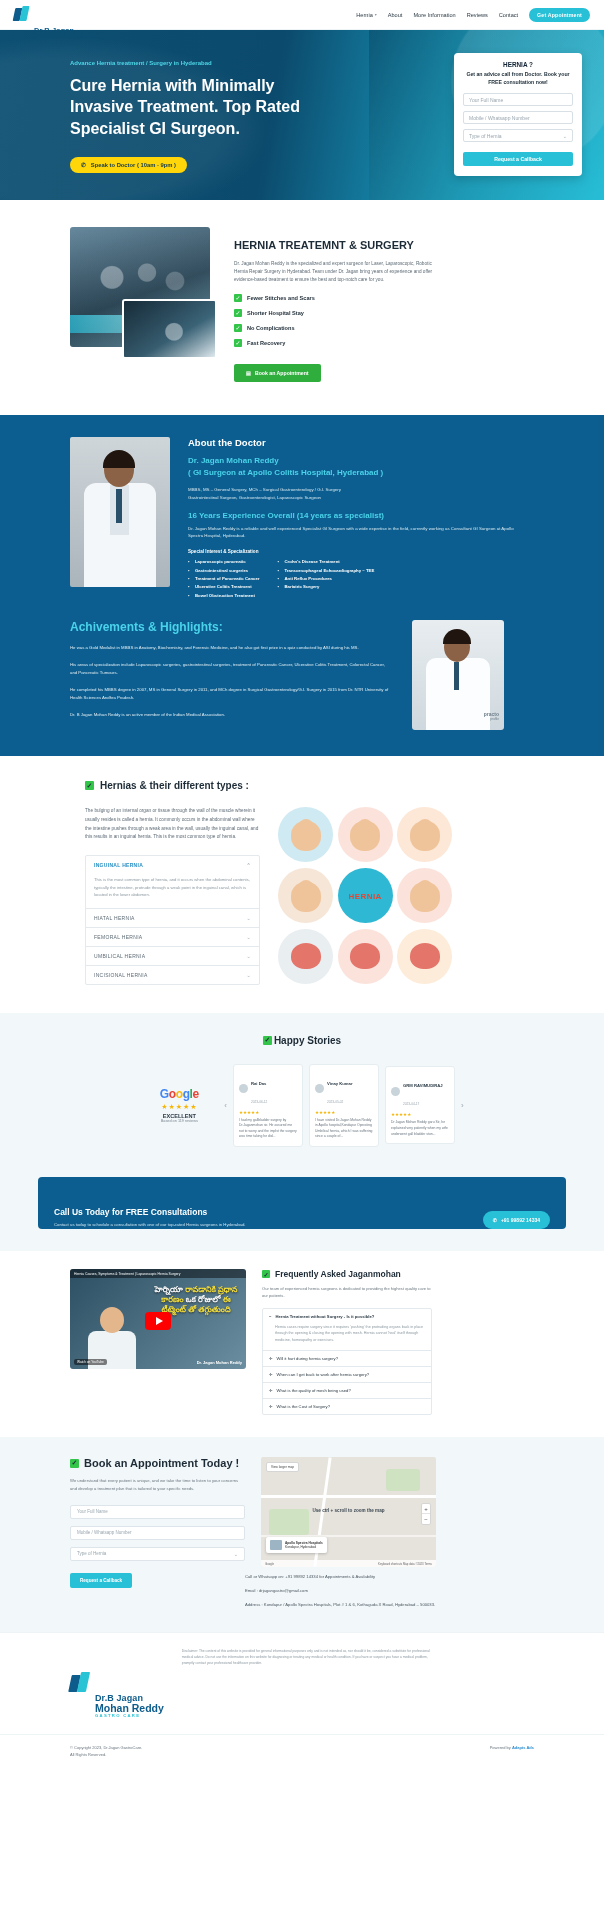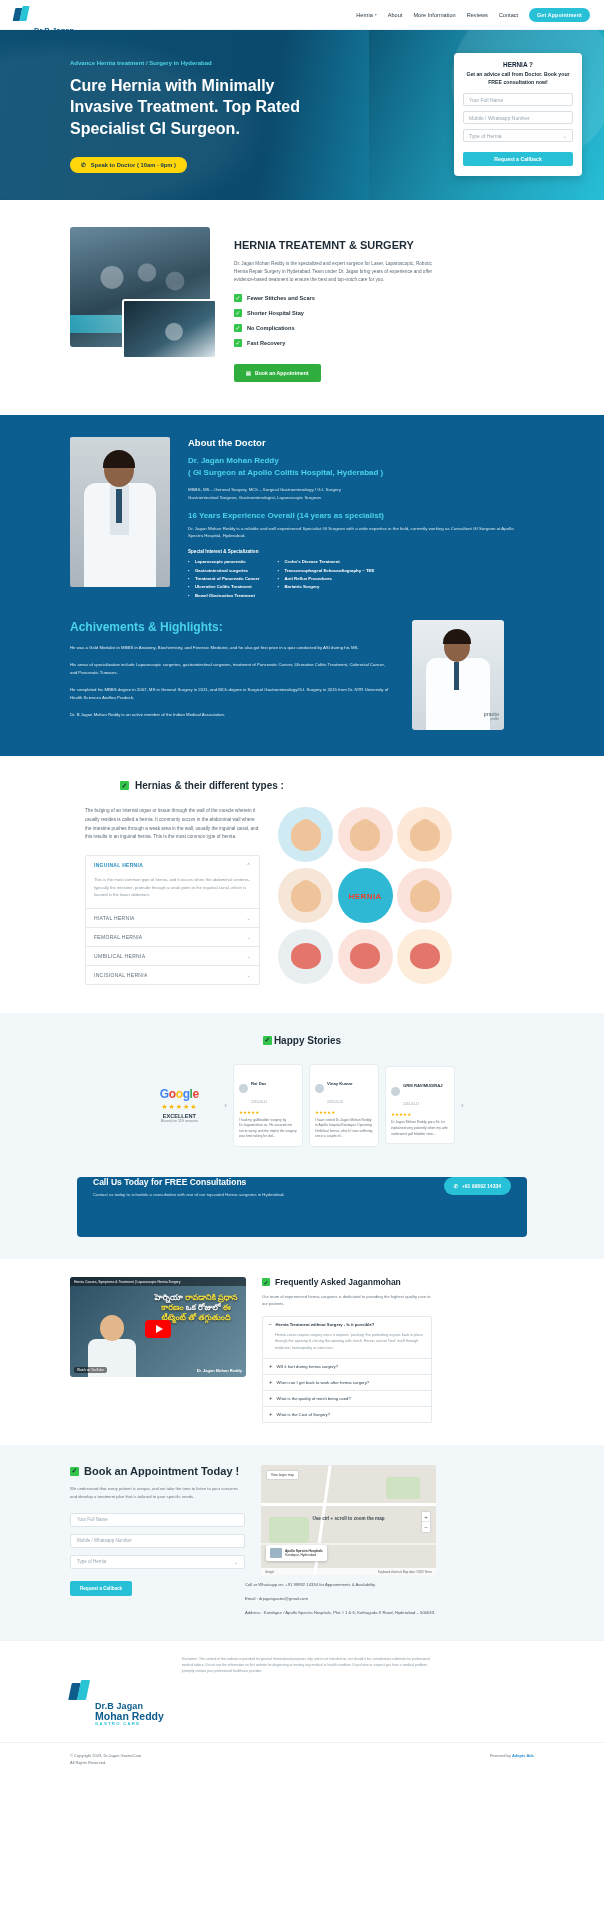--- a/index.html
+++ b/index.html
@@ -146,21 +146,21 @@
   }
   .ach-card .head{ position:absolute; left:32px; top:12px; width:26px; height:30px; border-radius:50%; background:#8b6246;}
   .ach-card .hair{ position:absolute; left:31px; top:9px; width:28px; height:15px; border-radius:14px 14px 0 0; background:#20160f;}
   .ach-card .coat{ position:absolute; left:14px; top:38px; width:64px; height:72px; background:#fbfdfe; border-radius:10px 10px 0 0;}
   .ach-card .tie{ position:absolute; left:42px; top:42px; width:5px; height:28px; background:#28506b;}
   .ach-card .mark{ position:absolute; right:5px; bottom:9px; font-size:5px; color:#6c7d89; font-weight:bold;}
   .ach-card .mark small{ display:block; font-size:3.2px; font-weight:normal; text-align:right;}
 
   
   .sec-types { background:#fff; padding: 24px 0 28px; }
-  .types-h { display:flex; align-items:center; gap:6px; margin-left: 120px; margin-bottom: 16px;}
+  .types-h { display:flex; align-items:center; gap:6px; margin-left: 85px; margin-bottom: 16px;}
   .types-h .tick { width:9px; height:9px; font-size:7px;}
   .types-h span { font-size: 10px; font-weight: bold; color:#1d2b36;}
   .types-row { display:flex; padding-left: 85px;}
   .types-left { width: 175px;}
   .types-p { font-size: 4.7px; line-height: 1.85; color:#5d6b75; margin-bottom: 13px;}
   .acc { border:1px solid #e3e9ed; border-radius: 2px;}
   .acc-item { border-bottom: 1px solid #e3e9ed;}
   .acc-item:last-child{border-bottom:none;}
   .acc-head { display:flex; align-items:center; justify-content:space-between; padding: 6px 8px; font-size:5px; color:#5d6b75; letter-spacing:.3px;}
   .acc-head.active { color:#2a8fc4; font-weight:bold;}
@@ -193,22 +193,22 @@
   .rev-top { display:flex; align-items:center; gap:3px; }
   .rev-av { width: 9px; height:9px; border-radius:50%; background:#c8d3da;}
   .rev-name { font-size: 4.2px; font-weight:bold; color:#2b3a45;}
   .rev-date { font-size: 3.2px; color:#9aa7b0;}
   .rev-stars { color:#f7b500; font-size:4.5px; margin: 3px 0 3px;}
   .rev-txt { font-size: 3.4px; line-height: 1.65; color:#6b7780;}
 
   
   .sec-call { background:#f2f7f9; padding: 4px 0 22px;}
   .call-band {
-    margin: 0 77px; background: #0b5e8f; border-radius: 4px; height: 60px;
-    display:flex; align-items:flex-start; padding: 0 16px;
+    margin: 0 38px; background: #0b5e8f; border-radius: 4px; height: 52px;
+    display:flex; align-items:flex-end; padding: 0 16px;
   }
   .call-h { color:#fff; font-size: 8.5px; font-weight: bold;}
   .call-p { color:#cfe3ef; font-size: 4.3px; margin-top: 5px; line-height:1.6;}
   .call-btn {
     margin-left:auto; background:#27c0d6; color:#fff; border:none; border-radius: 10px;
     font-size: 5px; font-weight:bold; padding: 6px 10px; display:flex; align-items:center; gap:4px;
   }
 
   
   .sec-faq { background:#fff; padding: 18px 0 22px; display:flex; }

